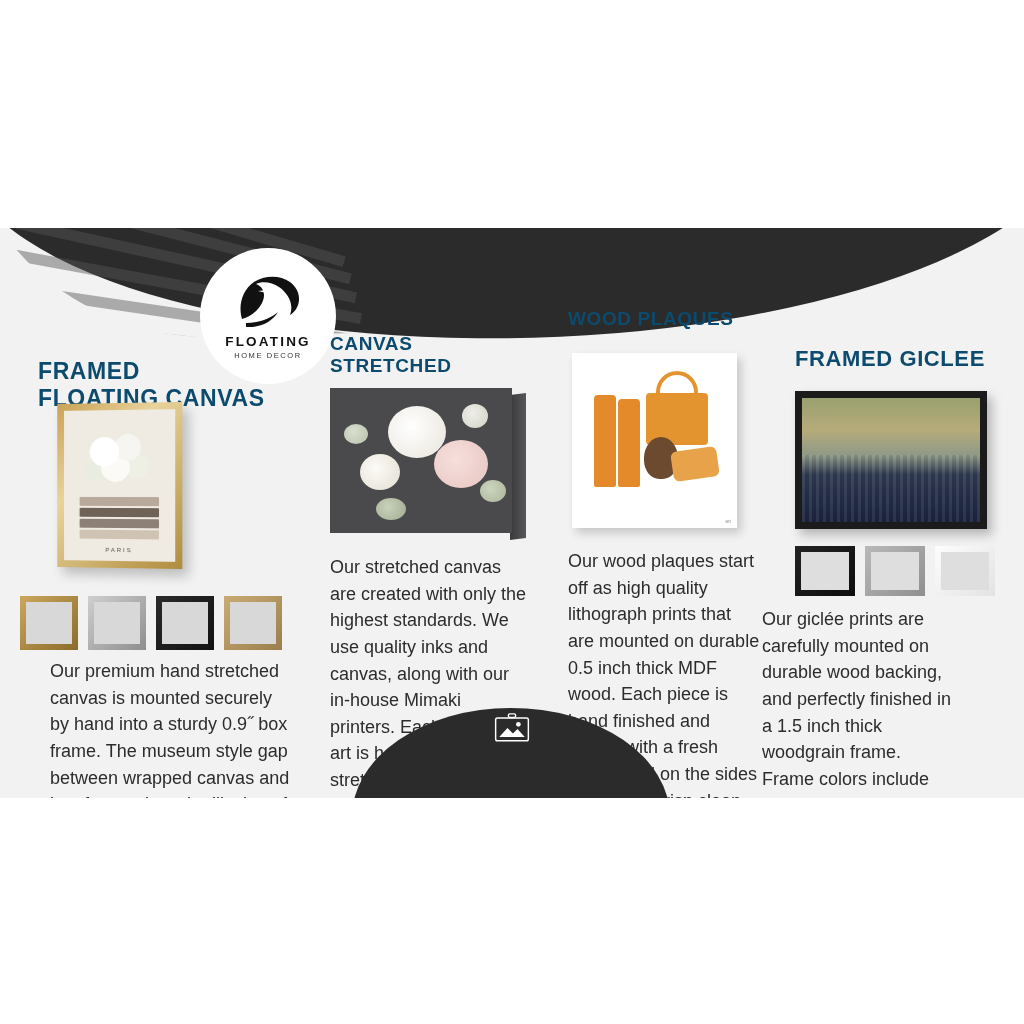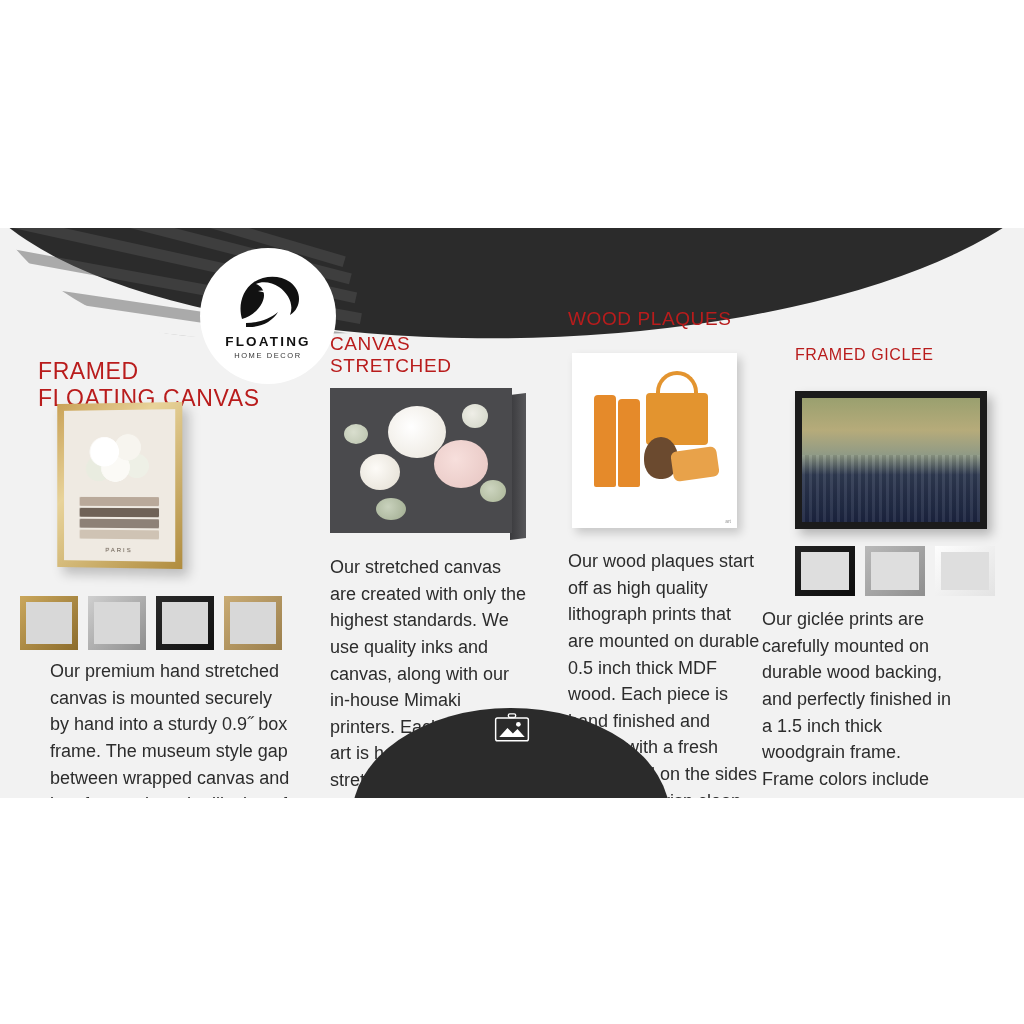--- a/index.html
+++ b/index.html
@@ -95,40 +95,40 @@
     font-size: 13.5px; font-weight: bold; letter-spacing: 2.2px;
     color: #111; margin-top: 3px;
   }
   .logo-sub {
     font-size: 7.5px; letter-spacing: 1.6px; color: #333; margin-top: 2px;
   }
 
   
   .col { position: absolute; }
   .col-title {
-    font-weight: normal;
-    color: #b91c1c;
+    font-weight: bold;
+    color: #0c4a6e;
     letter-spacing: .6px;
     line-height: 1.18;
     text-transform: uppercase;
   }
   .col-body {
     font-size: 18px;
     line-height: 1.48;
     color: #2c2c2c;
   }
 
   #col1 { left: 38px; top: 130px; width: 250px; }
   #col1 .col-title { font-size: 23px; }
   #col2 { left: 330px; top: 105px; width: 205px; }
   #col2 .col-title { font-size: 19px; }
   #col3 { left: 568px; top: 80px; width: 200px; }
   #col3 .col-title { font-size: 19px; }
   #col4 { left: 795px; top: 118px; width: 200px; }
-  #col4 .col-title { font-size: 16px; }
+  #col4 .col-title { font-size: 22px; }
 
   
   
   .ffc-frame {
     position: absolute;
     left: 56px; top: 175px;
     width: 126px; height: 165px;
     background: linear-gradient(135deg,#c9a257,#e8d39a 35%,#b08c3e);
     padding: 7px;
     box-shadow: 6px 7px 11px rgba(0,0,0,.22);

